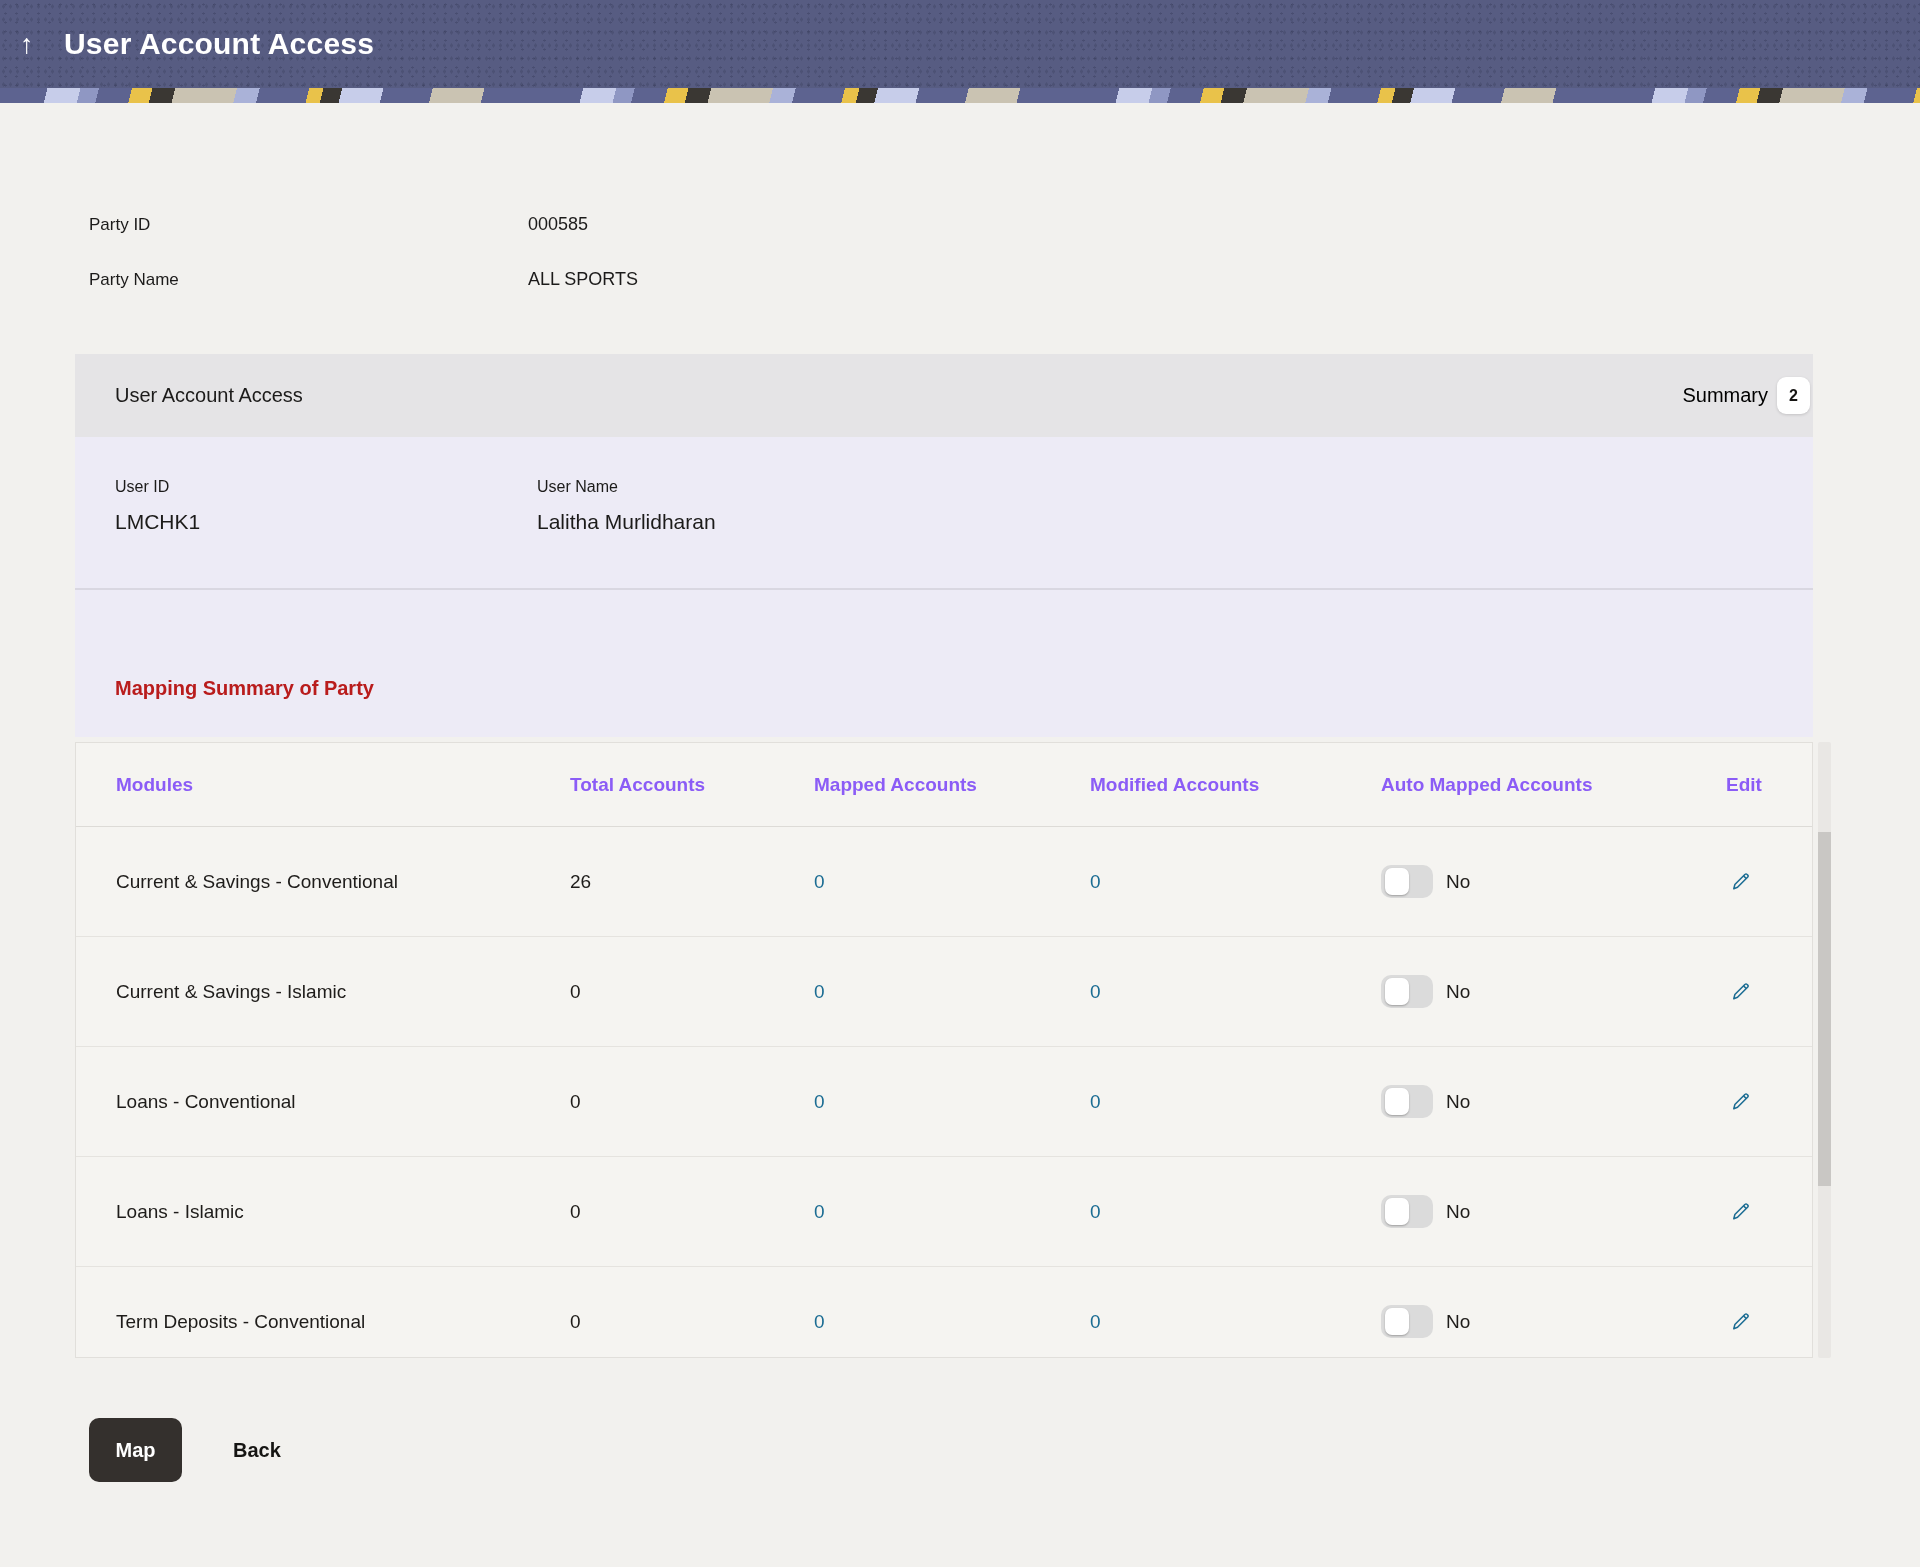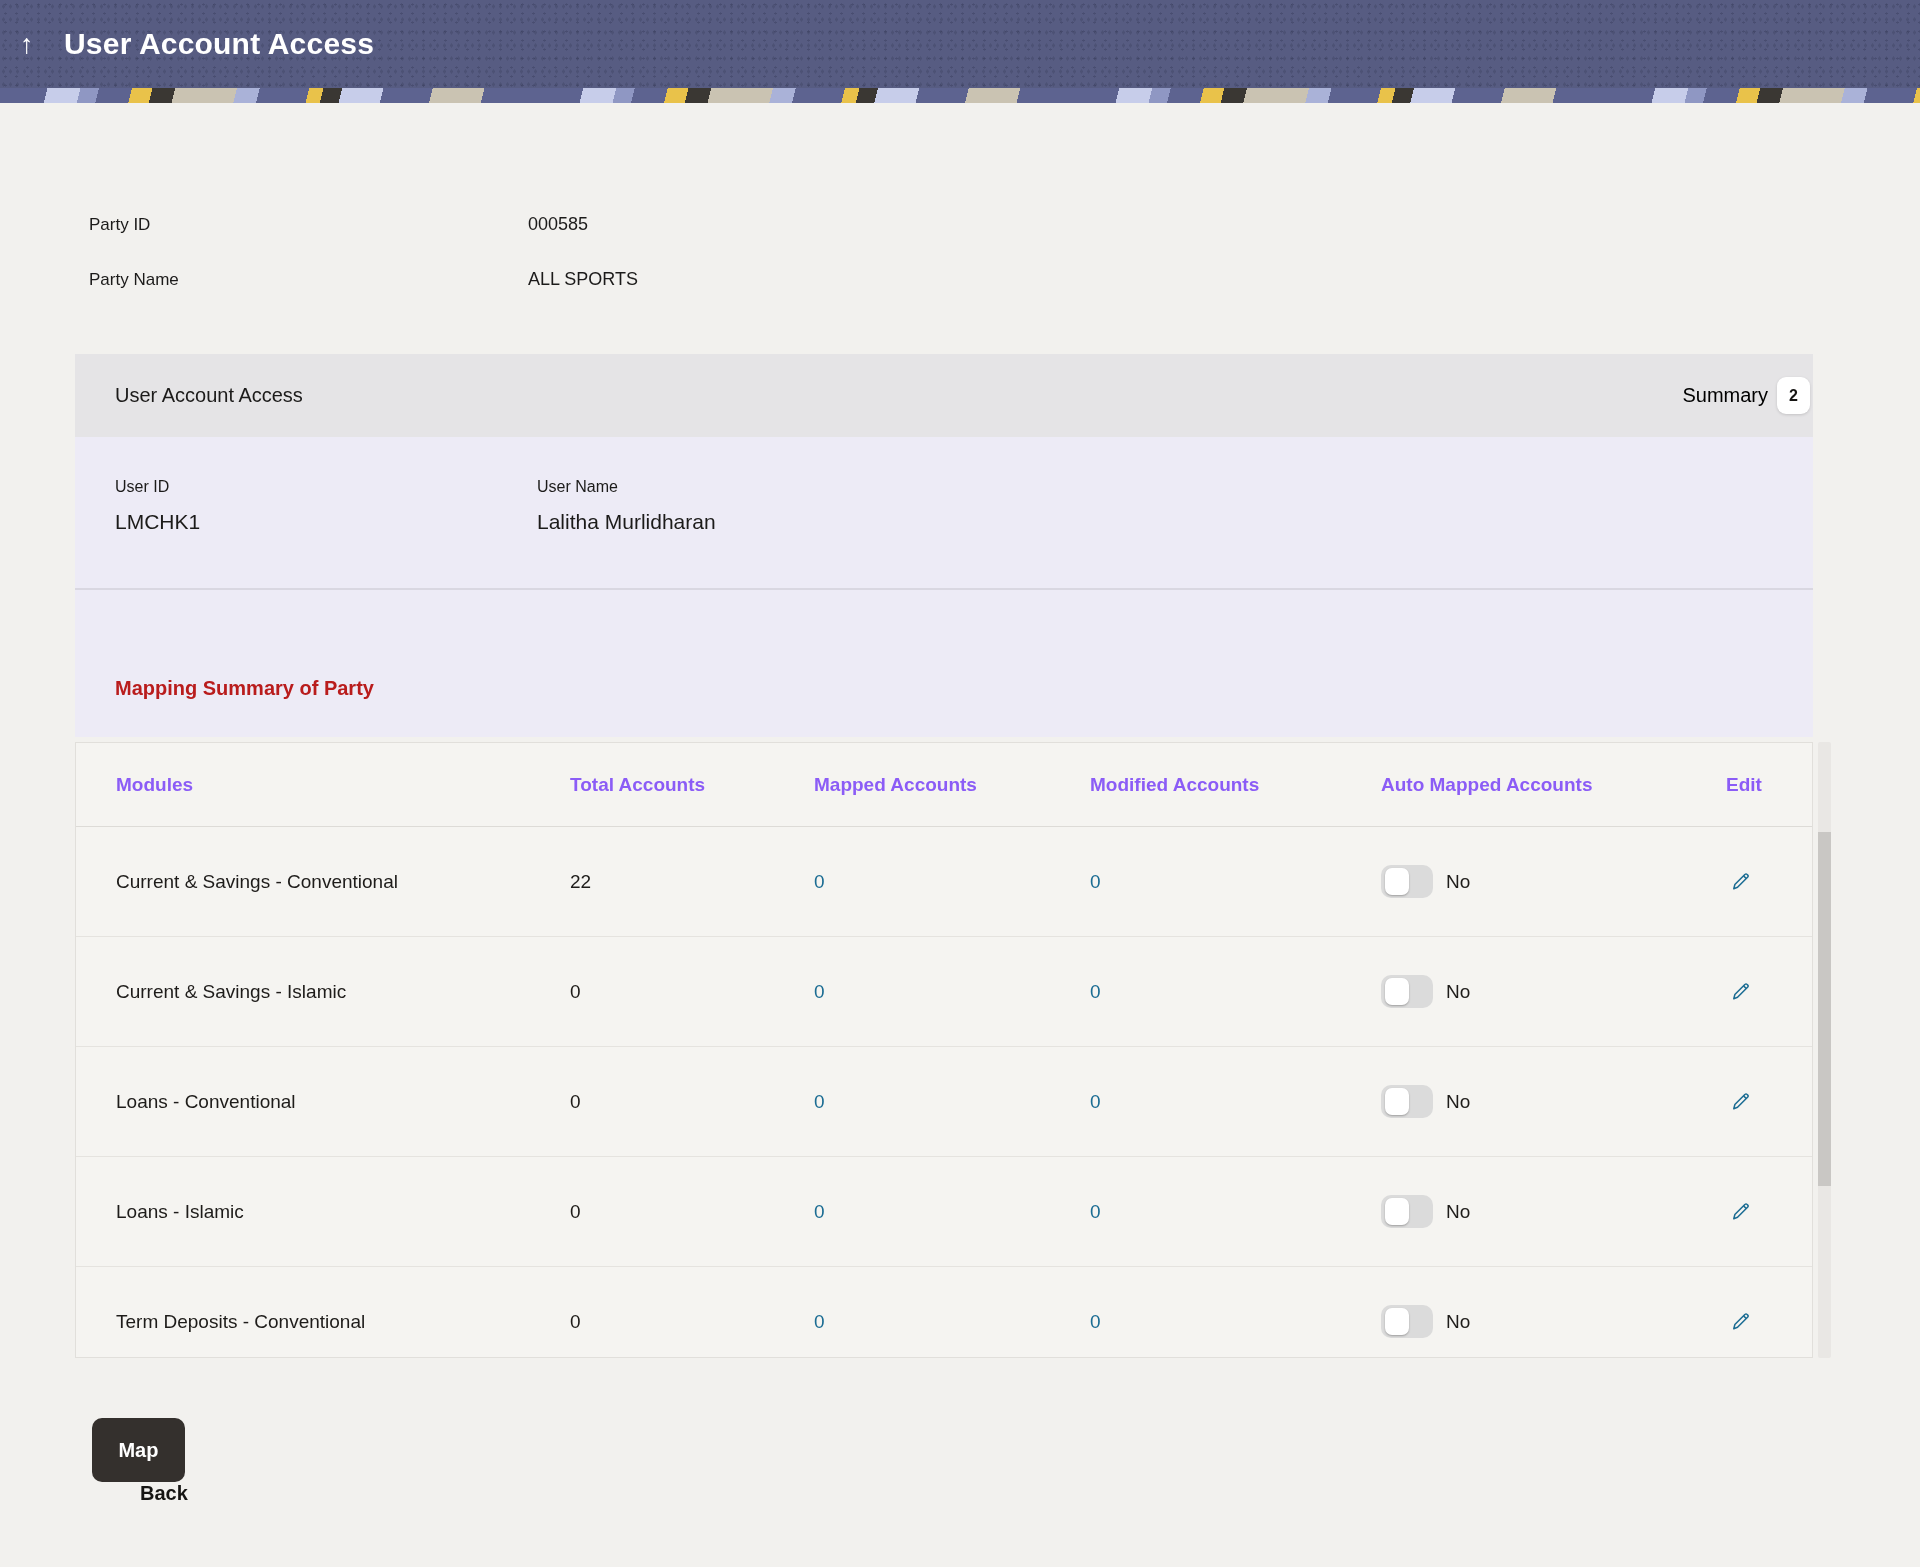--- a/index.html
+++ b/index.html
@@ -87,21 +87,21 @@
   .scrollbar-track{
     position:absolute; top:742px; left:1818px; width:13px; height:616px;
     background:#e9e7e4; border-radius:2px; cursor:pointer;
   }
   .scrollbar-thumb{
     position:absolute; top:90px; left:0; width:13px; height:354px;
     background:#c9c7c4; cursor:grab;
   }
 
   
-  .actions{ position:absolute; top:1418px; left:89px; display:flex; align-items:center;flex-direction:column; }
+  .actions{ position:absolute; top:1418px; left:89px; display:flex; align-items:center; }
   .map-btn{
     width:93px; height:64px; background:#34302d; color:#ffffff;
     border:none; border-radius:10px; font-family:inherit;
     font-size:20px; font-weight:bold; cursor:pointer;
   }
   .back-btn{
     margin-left:51px; background:none; border:none; font-family:inherit;
     font-size:20px; font-weight:bold; color:#161513; cursor:pointer;
   }
 </style>
@@ -156,21 +156,21 @@
       <span class="th">Modules</span>
       <span class="th">Total Accounts</span>
       <span class="th">Mapped Accounts</span>
       <span class="th">Modified Accounts</span>
       <span class="th">Auto Mapped Accounts</span>
       <span class="th">Edit</span>
     </div>
 
     <div class="t-grid t-row">
       <span class="cell">Current &amp; Savings - Conventional</span>
-      <span class="cell">22</span>
+      <span class="cell">26</span>
       <a class="cell link">0</a>
       <a class="cell link">0</a>
       <span class="cell auto">
         <span class="toggle">
             <span class="knob"></span>
           </span>
         <span class="toggle-label">No</span>
       </span>
       <span class="cell">
         <svg class="pencil" viewBox="0 0 24 24" fill="none" stroke="#1b6c93" stroke-width="1.6" stroke-linejoin="round">

